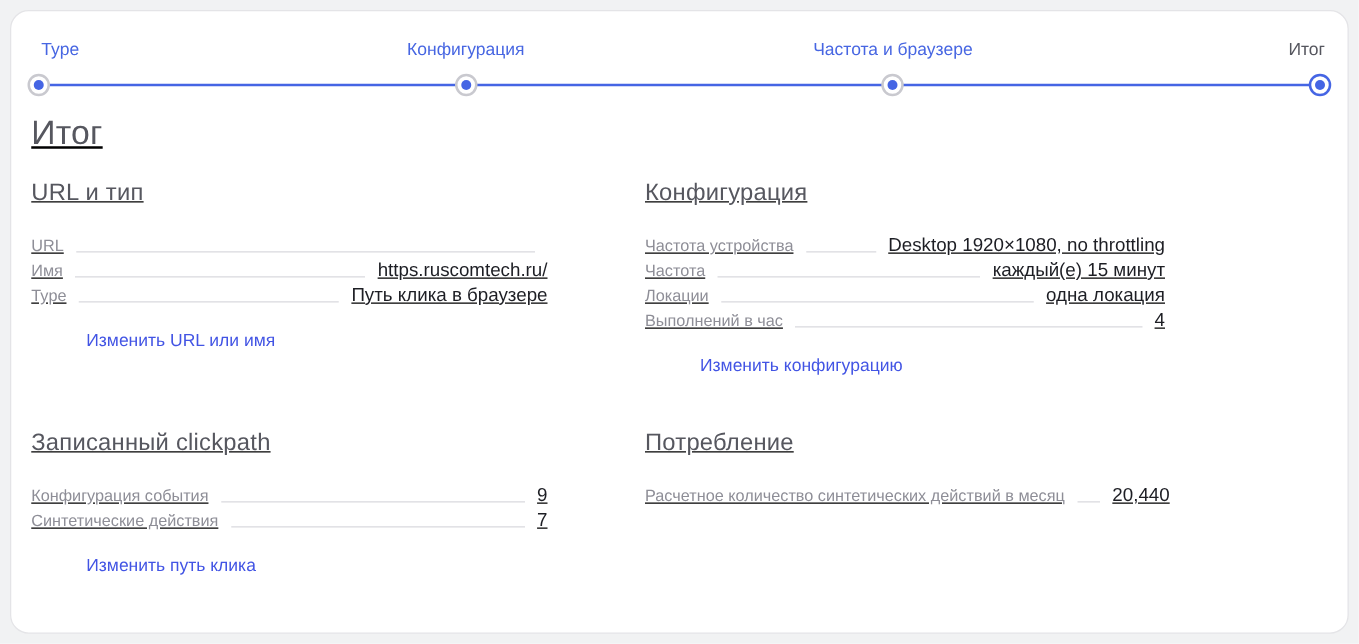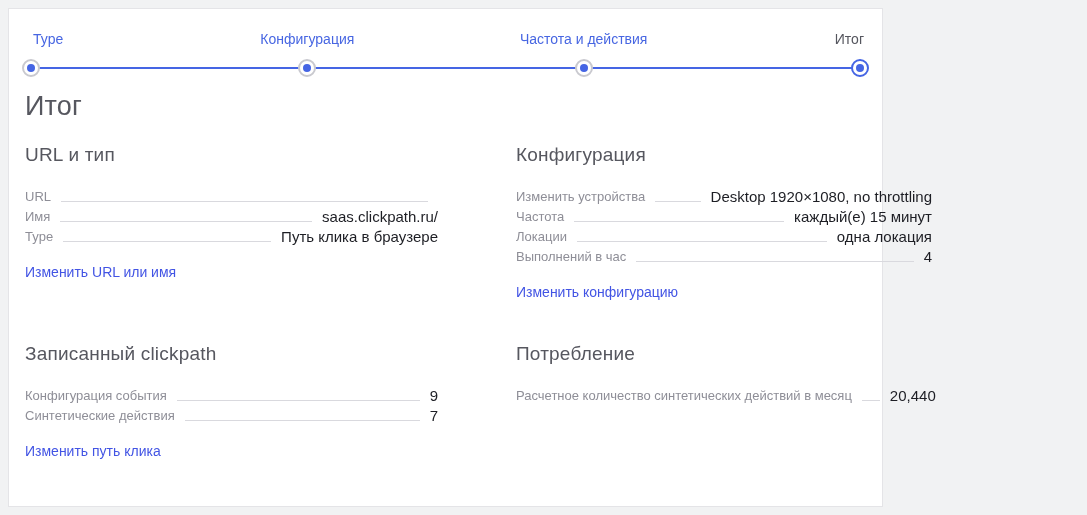--- a/index.html
+++ b/index.html
@@ -15,22 +15,22 @@
     --leader:#d9d9de;
   }
   *{box-sizing:border-box;margin:0;padding:0;}
   html,body{width:1087px;height:515px;overflow:hidden;}
   body{
     background:var(--page-bg);
     font-family:"Liberation Sans","DejaVu Sans",sans-serif;
     -webkit-font-smoothing:antialiased;
   }
   .card{
-    position:absolute;left:8px;top:8px;width:875px;height:499px;
-    background:#fff;border:1px solid var(--card-border);border-radius:0;
+    position:absolute;left:8px;top:8px;width:1071px;height:499px;
+    background:#fff;border:1px solid var(--card-border);border-radius:15px;text-decoration:underline;
   }
   
   .stepper{position:relative;margin:14px 22px 0;height:62px;}
   .track{position:absolute;top:44px;left:0;right:0;height:2px;background:var(--accent);}
   .step{position:absolute;top:0;width:0;height:62px;cursor:pointer;}
   .step.s1{left:0;}
   .step.s2{left:33.333%;}
   .step.s3{left:66.667%;}
   .step.s4{left:100%;}
   .step-label{
@@ -74,21 +74,21 @@
     flex:1;min-width:18px;height:0;
     border-bottom:1px solid var(--leader);
     margin:0 10px 5px 10px;align-self:flex-end;
   }
   .val{
     font-size:15px;font-weight:500;color:var(--row-value);
     white-space:nowrap;text-align:right;
   }
   .edit-link{
     display:inline-block;margin-top:17px;
-    font-size:14px;color:var(--link);text-decoration:none;cursor:pointer;
+    font-size:14px;color:var(--link);text-decoration:none;cursor:pointer;margin-left:44px;
   }
 </style>
 </head>
 <body>
 
 <div class="card">
 
   <div class="stepper">
     <div class="track"></div>
 
@@ -100,21 +100,21 @@
     </div>
 
     <div class="step s2">
       <span class="step-label">Конфигурация</span>
       <span class="dot">
           <span class="dot-inner"></span>
         </span>
     </div>
 
     <div class="step s3">
-      <span class="step-label">Частота и действия</span>
+      <span class="step-label">Частота и браузере</span>
       <span class="dot">
           <span class="dot-inner"></span>
         </span>
     </div>
 
     <div class="step s4 active">
       <span class="step-label">Итог</span>
       <span class="dot">
           <span class="dot-inner"></span>
         </span>
@@ -128,34 +128,34 @@
 
       <section>
         <h2>URL и тип</h2>
         <div class="row">
           <span class="lbl">URL</span>
           <span class="leader"></span>
         </div>
         <div class="row">
           <span class="lbl">Имя</span>
           <span class="leader"></span>
-          <span class="val">saas.clickpath.ru/</span>
+          <span class="val">https.ruscomtech.ru/</span>
         </div>
         <div class="row">
           <span class="lbl">Type</span>
           <span class="leader"></span>
           <span class="val">Путь клика в браузере</span>
         </div>
         <a class="edit-link">Изменить URL или имя</a>
       </section>
 
       <section>
         <h2>Конфигурация</h2>
         <div class="row">
-          <span class="lbl">Изменить устройства</span>
+          <span class="lbl">Частота устройства</span>
           <span class="leader"></span>
           <span class="val">Desktop 1920×1080, no throttling</span>
         </div>
         <div class="row">
           <span class="lbl">Частота</span>
           <span class="leader"></span>
           <span class="val">каждый(е) 15 минут</span>
         </div>
         <div class="row">
           <span class="lbl">Локации</span>

